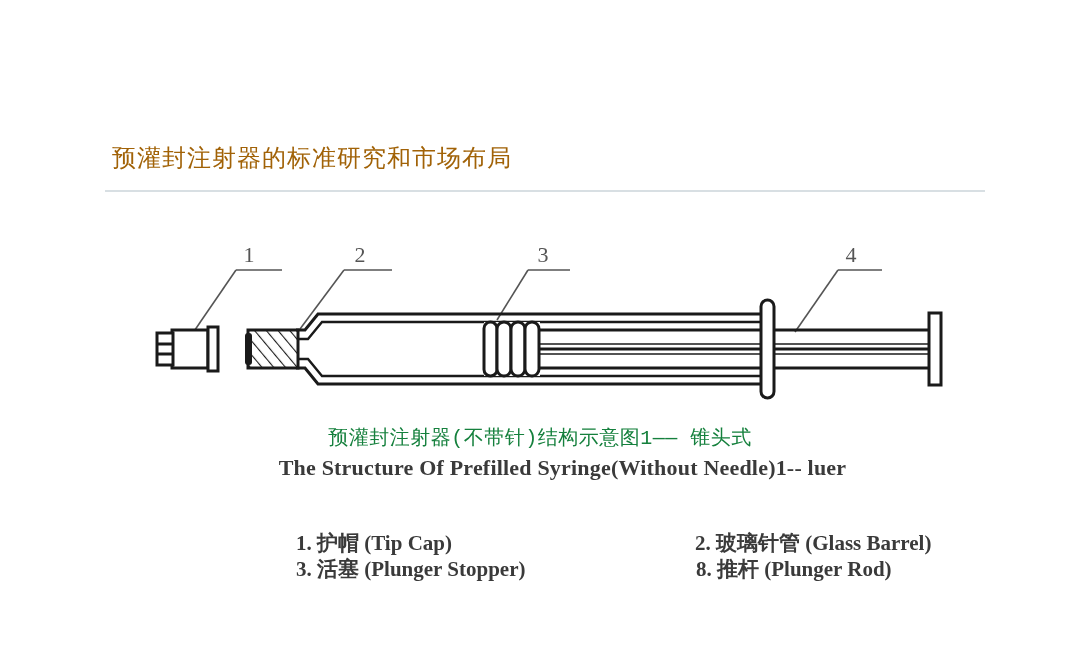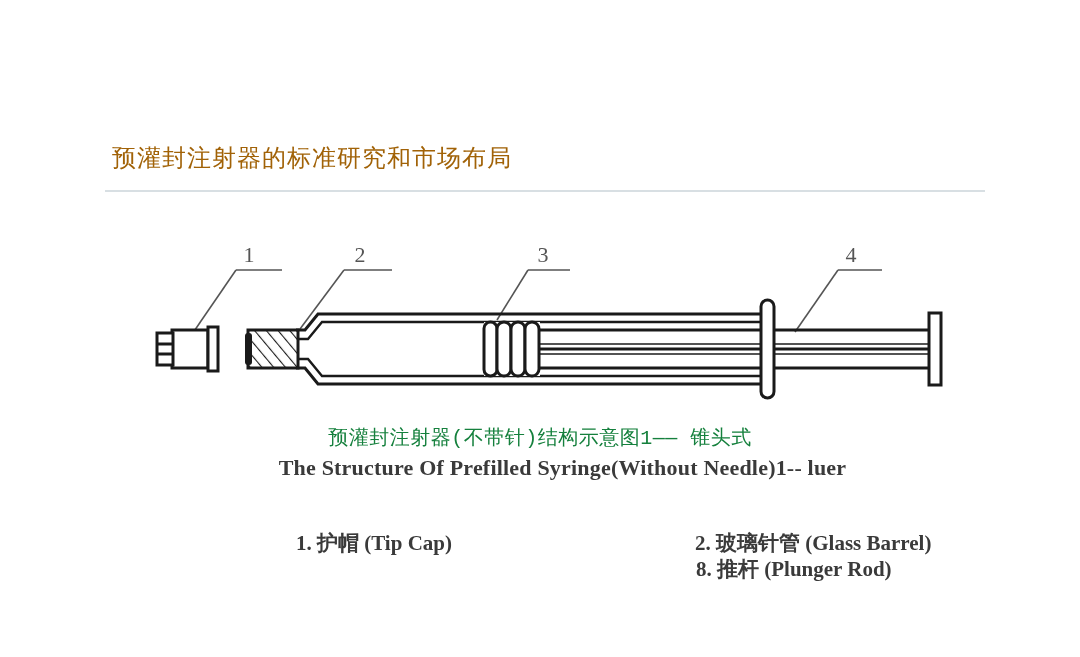--- a/index.html
+++ b/index.html
@@ -223,17 +223,18 @@
     <div class="caption-cn">预灌封注射器(不带针)结构示意图1—— 锥头式</div>
     <div class="caption-en">The Structure  Of  Prefilled Syringe(Without Needle)1-- luer</div>
   </div>
 
   <div id="legend">
     <div class="legend-row legend-row-1">
       <span class="legend-item col-left">1. 护帽 (Tip Cap)</span>
       <span class="legend-item col-right">2. 玻璃针管 (Glass Barrel)</span>
     </div>
     <div class="legend-row legend-row-2">
+      <span class="legend-item col-left">3. 活塞 (Plunger Stopper)</span>
       <span class="legend-item col-right">8. 推杆 (Plunger Rod)</span>
     </div>
   </div>
 
 </div>
 
 </body></html>

